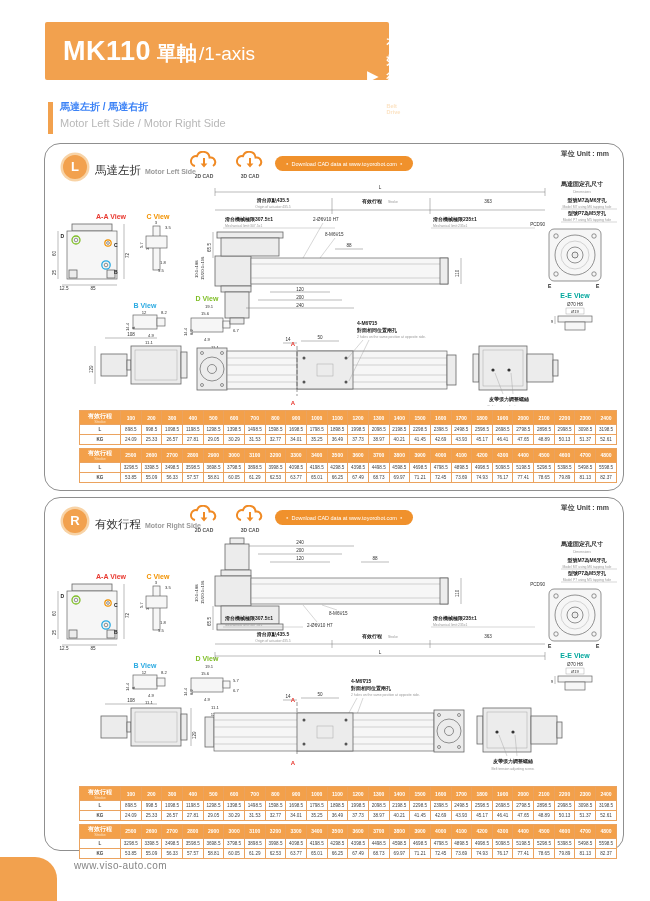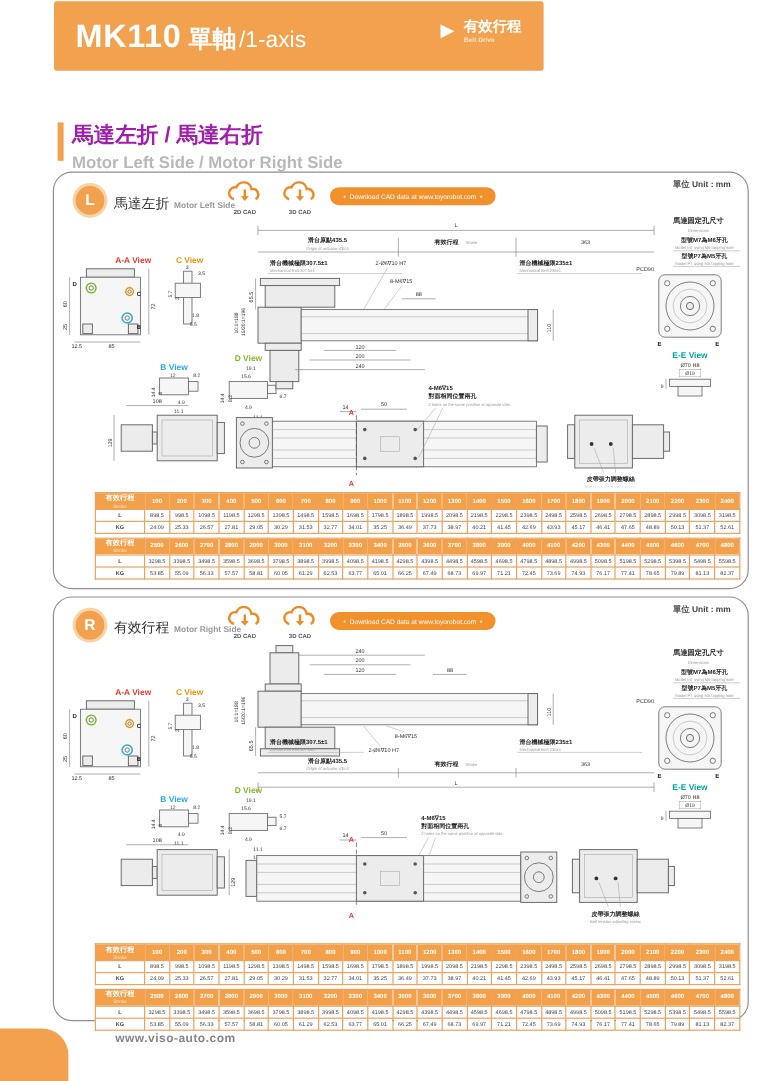--- a/index.html
+++ b/index.html
@@ -1,31 +1,31 @@
 <!DOCTYPE html>
 <html><head>
 <meta charset="utf-8">
 <style>
   html,body{margin:0;padding:0;background:#fff;width:650px;height:901px;position:relative;
     font-family:"Liberation Sans",sans-serif;overflow:hidden}
   
-  .banner{position:absolute;left:45px;top:1px;width:408px;height:58px;background:#F2A14E;border-radius:2px}
+  .banner{position:absolute;left:45px;top:22px;width:344px;height:58px;background:#F2A14E;border-radius:2px}
   .banner-title{position:absolute;left:18px;top:14px;color:#fff;white-space:nowrap}
   .banner-title .model{font-size:27px;font-weight:bold;letter-spacing:.5px}
   .banner-title .axis-cjk{font-size:20px;font-weight:bold;margin-left:6px}
   .banner-title .axis-en{font-size:19px;margin-left:2px}
   .drive{position:absolute;left:322px;top:13px;display:flex;align-items:center;gap:8px;color:#fff}
   .tri{font-size:15px;line-height:1}
   .drive-cjk{font-size:12px;font-weight:bold}
   .drive-en{font-size:5.5px;color:#FCE3C4;font-weight:bold}
   
   .sec{position:absolute;left:48px;top:100px}
   .sec .bar{position:absolute;left:0;top:2px;width:4.5px;height:32px;background:#F2A14E}
-  .sec .t{margin-left:12px;font-size:18px;font-weight:bold;color:#a21caf;white-space:nowrap}
-  .sec .s{margin-left:12px;font-size:14px;font-weight:bold;color:#b8b8b8;margin-top:3px;white-space:nowrap}
+  .sec .t{margin-left:12px;font-size:10px;font-weight:bold;color:#3b82f6;white-space:nowrap}
+  .sec .s{margin-left:12px;font-size:11px;font-weight:normal;color:#b8b8b8;margin-top:3px;white-space:nowrap}
   
   .panel{position:absolute;left:44px;width:578px;border:1.6px solid #8f8f8f;border-radius:16px;background:#fff}
   .p1{top:143px;height:346px}
   .p2{top:497px;height:352px}
   .badge{position:absolute;left:18px;top:11px;width:24px;height:24px;border-radius:50%;background:#F2A14E;
     color:#fff;font-weight:bold;font-size:13px;text-align:center;line-height:24px;box-shadow:0 0 0 2.5px #F8D3A6}
   .ptitle{position:absolute;left:50px;top:16px;white-space:nowrap}
   .ptitle .cjk{font-size:11.5px;font-weight:normal;color:#333}
   .ptitle .en{font-size:7px;color:#9a9a9a;font-weight:bold;margin-left:4px}
   .cloud{position:absolute;top:7px;width:42px;text-align:center}
@@ -40,21 +40,21 @@
   .stbl{border-collapse:collapse;table-layout:fixed;width:100%;margin-bottom:2.5px}
   .stbl th,.stbl td{border:1px solid #EBA35F;padding:0;text-align:center;overflow:hidden;white-space:nowrap}
   .hrow th{background:#F3A04A;color:#fff;font-size:5px;font-weight:bold;height:13px}
   .hlbl{width:40px}
   .hcjk{display:block;font-size:6px;line-height:6px;margin-top:1px}
   .hen{display:block;font-size:4px;color:#FBE2C4;font-weight:normal;line-height:5px}
   .drow td{font-size:4.6px;color:#444;height:9px;background:#fff}
   .dlbl{background:#FDE9D2;font-weight:bold;color:#8a5517;font-size:5.5px}
   
   .blob{position:absolute;left:0;top:857px;width:57px;height:44px;background:#F2A14E;border-top-right-radius:22px}
-  .url{position:absolute;left:96px;top:860px;font-size:10px;font-weight:bold;color:#858585;letter-spacing:.4px}
+  .url{position:absolute;left:74px;top:860px;font-size:10px;font-weight:normal;color:#858585;letter-spacing:.4px}
   
   svg text{font-family:"Liberation Sans",sans-serif}
   .vw{font-weight:bold;font-size:7px}
   .vr{fill:#E8382F}.vo{fill:#F29200}.vb{fill:#2BAAE2}.vg{fill:#7FBE26}.vt{fill:#00A79D}
   .dt{font-size:4.6px;fill:#333}
   .dt2{font-size:4.2px;fill:#333}
   .ck{font-size:5px;font-weight:bold;fill:#222}
   .ck6{font-size:6px;font-weight:bold;fill:#222}
   .gy{font-size:3.4px;fill:#9a9a9a}
   .mid{text-anchor:middle}.end{text-anchor:end}

